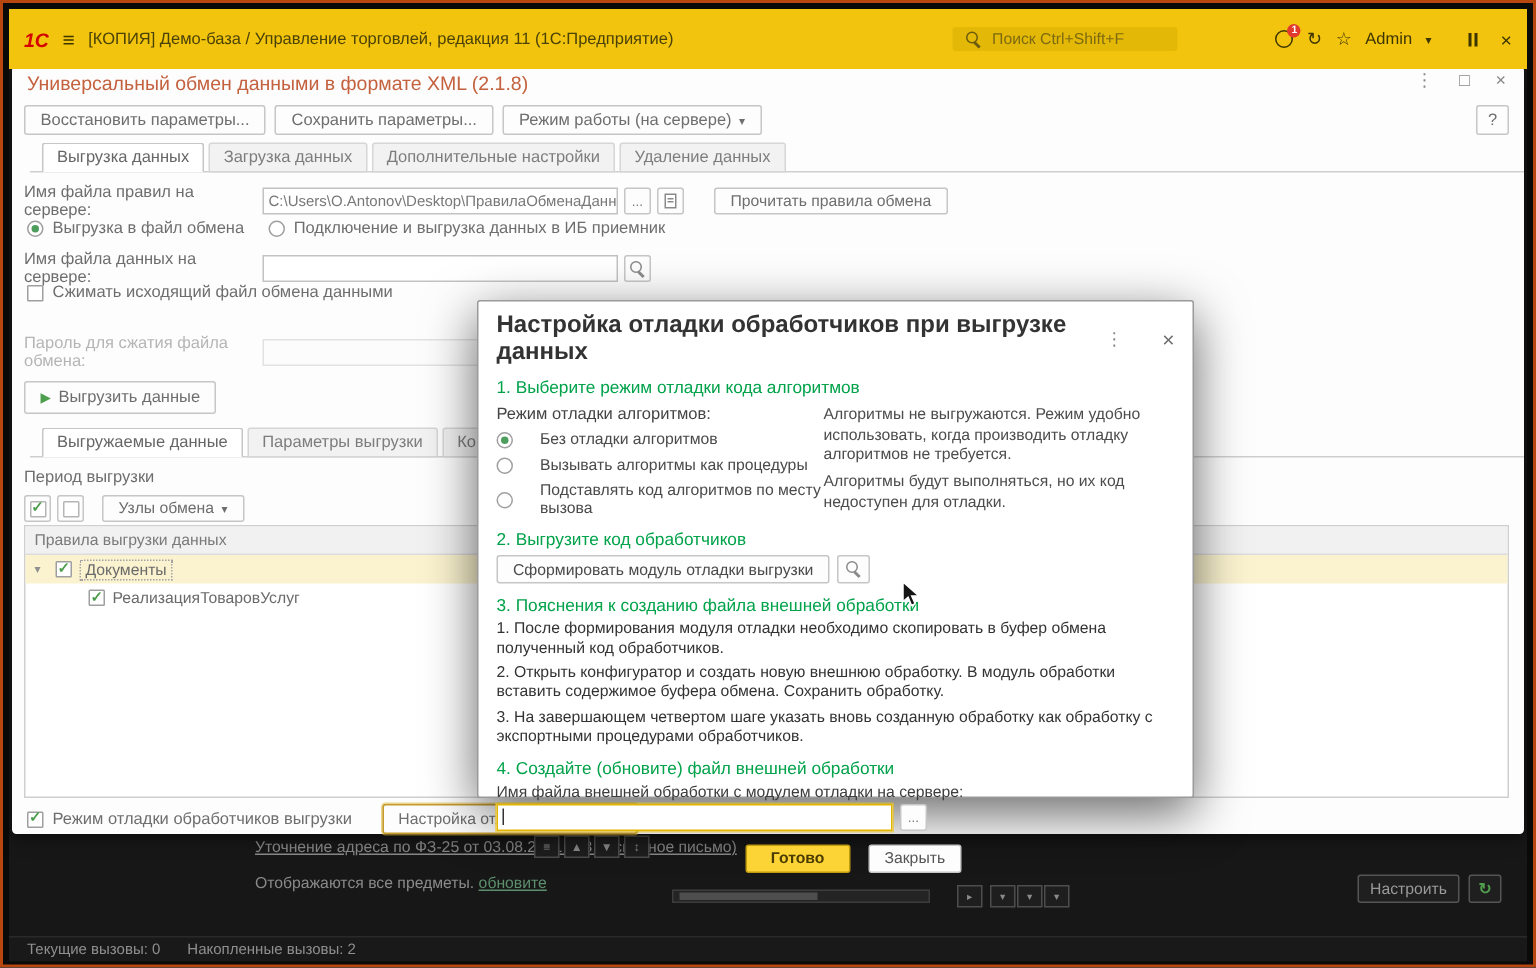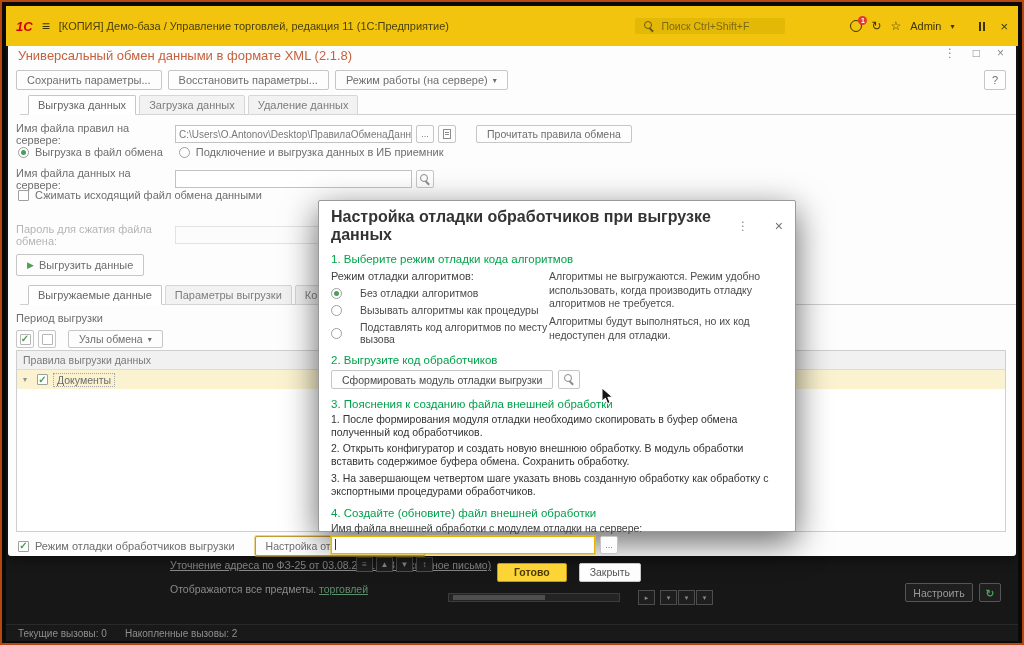--- a/index.html
+++ b/index.html
@@ -159,37 +159,38 @@
   <div class="win">
     <div class="w-title">Универсальный обмен данными в формате XML (2.1.8)</div>
     <div class="w-ctrl">
       <span>⋮</span>
       <span>□</span>
       <span>×</span>
     </div>
 
     <div class="w-toolbar">
       <button class="btn">
+          <span>Восстановить параметры...</span>
+        </button>
+      <button class="btn">
           <span>Сохранить параметры...</span>
-        </button>
-      <button class="btn">
-          <span>Восстановить параметры...</span>
         </button>
       <button class="btn">
         <span>Режим работы (на сервере)</span>
         <span style="font-size:8px;">▾</span>
       </button>
     </div>
     <button class="btn help-btn">
         <span>?</span>
       </button>
 
     <div class="tabs" style="top:50px;">
       <div class="tab active">Выгрузка данных</div>
       <div class="tab">Загрузка данных</div>
+      <div class="tab">Дополнительные настройки</div>
       <div class="tab">Удаление данных</div>
     </div>
 
     <div class="frow" style="left:8px; top:78px;">
       <span class="flabel">Имя файла правил на сервере:</span>
       <div class="input" style="width:237px;">
         <span>C:\Users\O.Antonov\Desktop\ПравилаОбменаДанными.xml</span>
       </div>
       <button class="btn-sm">...</button>
       <button class="btn-sm">
@@ -256,20 +257,24 @@
         <span style="font-size:8px;">▾</span>
       </button>
     </div>
 
     <div class="grid">
       <div class="grid-h">Правила выгрузки данных</div>
       <div class="grow sel">
         <span class="exp">▾</span>
         <span class="cb checked"></span>
         <span class="cell-focus">Документы</span>
+      </div>
+      <div class="grow" style="padding-left:42px;">
+        <span class="cb checked"></span>
+        <span>РеализацияТоваровУслуг</span>
       </div>
     </div>
 
     <div class="frow" style="left:10px; top:492px; gap:6px;">
       <span class="cb checked"></span>
       <span>Режим отладки обработчиков выгрузки</span>
       <button class="btn focus-y" style="margin-left:14px; height:20px; font-size:10.5px;">
         <span>Настройка отладки выгрузки...</span>
       </button>
     </div>
@@ -343,21 +348,21 @@
   </div>
 
   <div class="frag">
     <span class="frag-link">Уточнение адреса по ФЗ-25 от 03.08.2021 №3 (Основное письмо)</span>
     <span class="frag-ic" style="left:348px;">≡</span>
     <span class="frag-ic" style="left:368px;">▲</span>
     <span class="frag-ic" style="left:388px;">▼</span>
     <span class="frag-ic" style="left:408px;">↕</span>
     <span class="frag-items">
       <span>Отображаются все предметы.</span>
-      <a>торговлей</a>
+      <a>обновите</a>
     </span>
     <div class="scroll">
         <div class="thumb"></div>
       </div>
     <span class="combo" style="left:630px;">▸</span>
     <span class="combo" style="left:652px;">▾</span>
     <span class="combo" style="left:670px;">▾</span>
     <span class="combo" style="left:688px;">▾</span>
     <button class="frag-btn" style="left:897px; top:27px; width:68px;">
       <span>Настроить</span>

